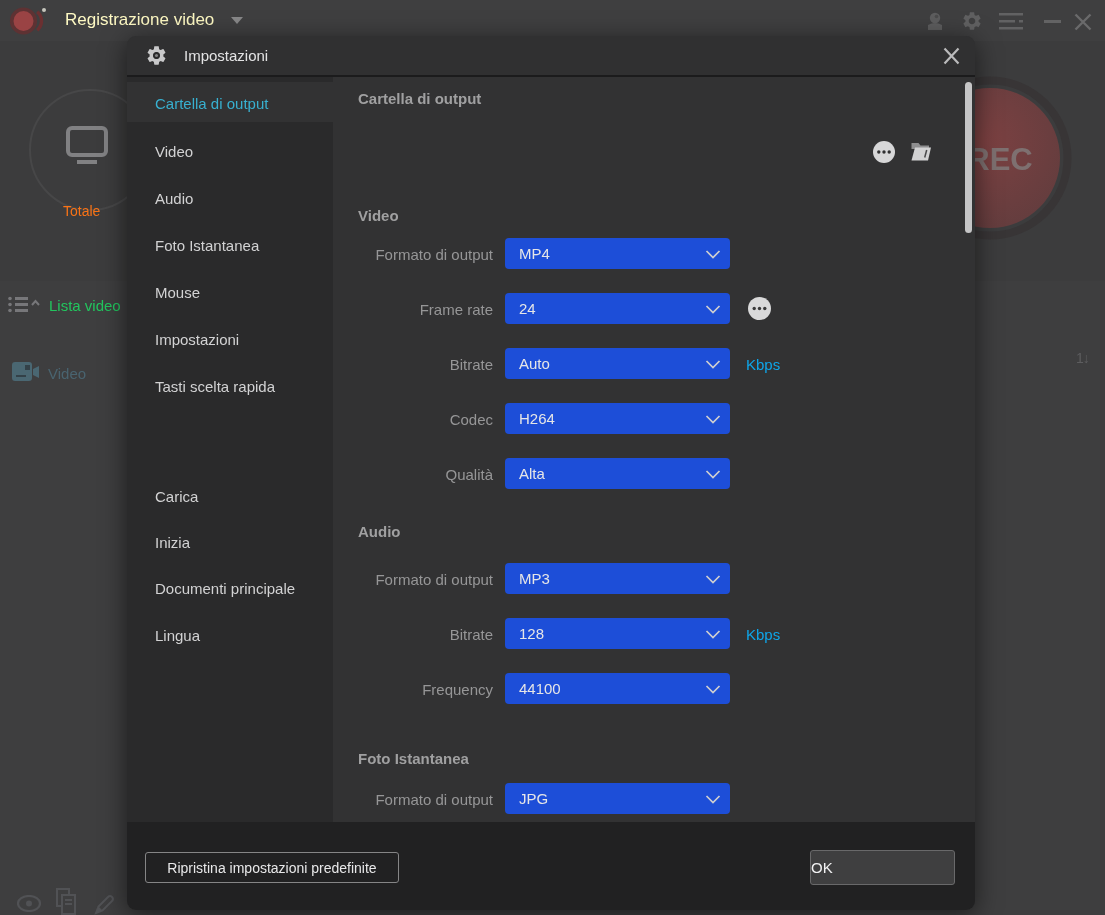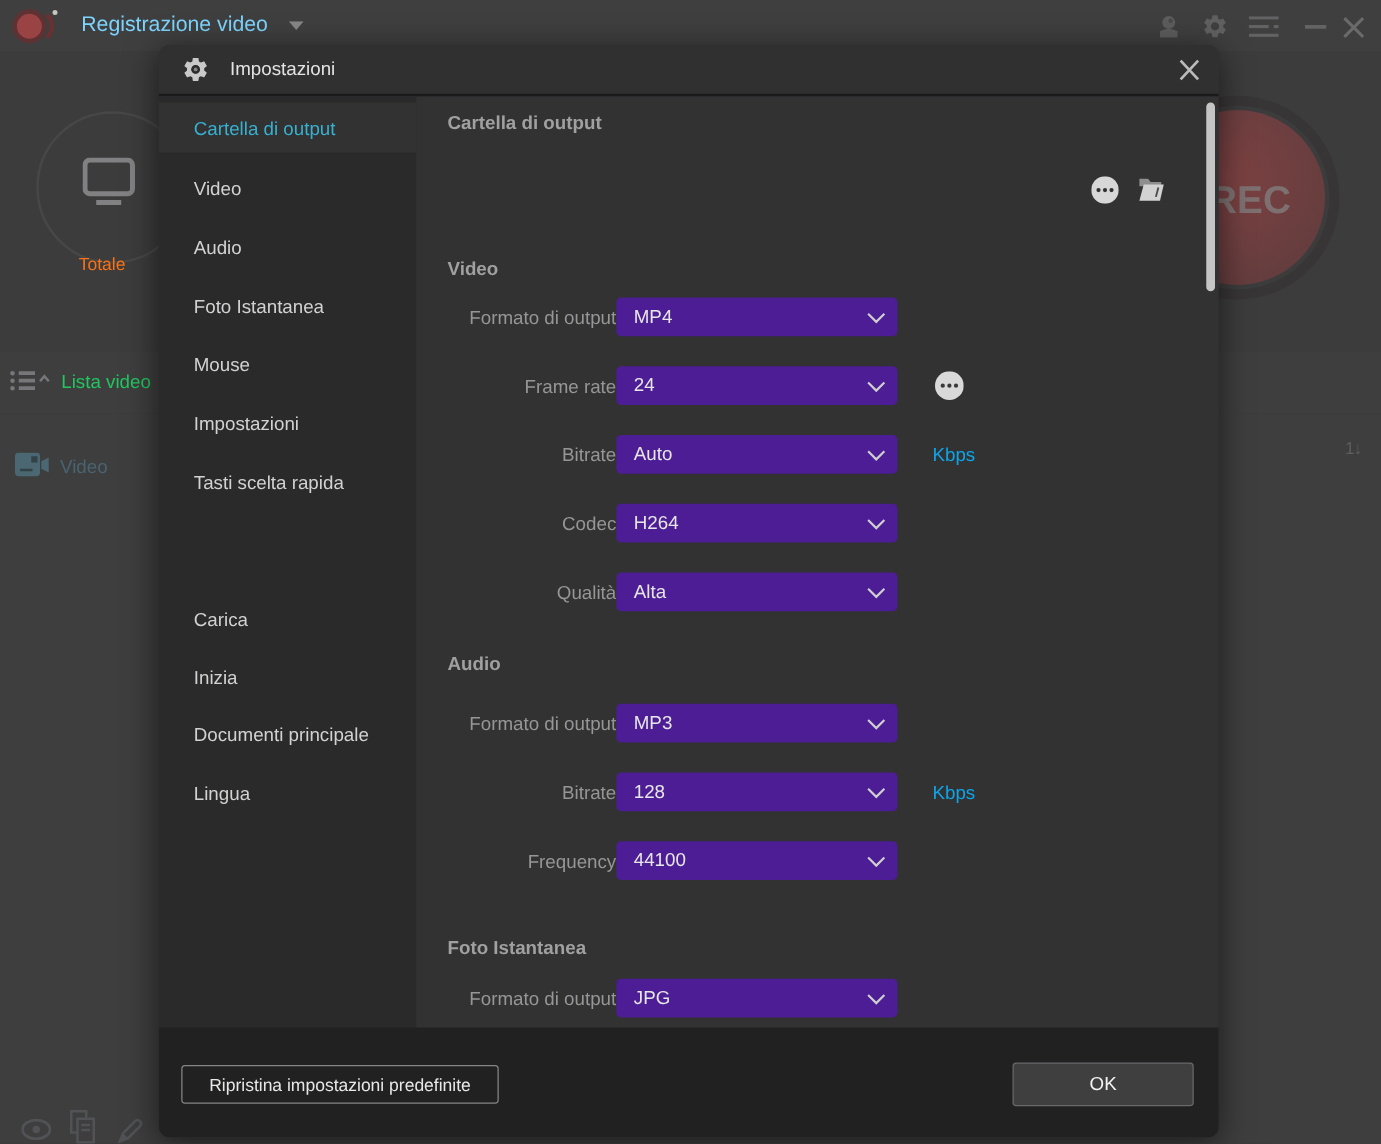--- a/index.html
+++ b/index.html
@@ -4,39 +4,39 @@
 <style>
   html,body{margin:0;padding:0}
   body{width:1105px;height:915px;overflow:hidden;background:#3e3e3f;font-family:"Liberation Sans",sans-serif;position:relative}
   .abs{position:absolute}
   #root{position:absolute;left:0;top:0;width:1105px;height:915px}
   
   #topbar{left:0;top:0;width:1105px;height:41px;background:#3f3f40}
   #modepanel{left:0;top:41px;width:1105px;height:240px;background:#3c3c3d}
   #listabar{left:0;top:281px;width:1105px;height:50px;background:#3e3e3f}
   #listarea{left:0;top:331px;width:1105px;height:584px;background:#3e3e3f}
-  #apptitle{left:65px;top:10px;font-size:17px;color:#7dd3fc}
+  #apptitle{left:65px;top:10px;font-size:17px;color:#fef9c3}
   #bigcircle{left:29px;top:89px;width:118px;height:118px;border:2px solid #474748;border-radius:50%}
   #totale{left:63px;top:203px;font-size:14px;color:#f97316}
   #listatext{left:49px;top:297px;font-size:15px;color:#22c55e}
   #videotext{left:48px;top:365px;font-size:15px;color:#496470}
   
   #dialog{left:127px;top:36px;width:848px;height:874px;background:#323233;border-radius:9px;box-shadow:0 5px 26px rgba(0,0,0,.55);overflow:hidden}
   #dheader{left:0;top:0;width:848px;height:39px;background:#303031;border-bottom:2px solid #1b1b1c}
   #dtitle{left:57px;top:11px;font-size:15px;color:#e3e3e4}
   #sidebar{left:0;top:41px;width:206px;height:745px;background:#2a2a2b}
   #selrow{left:0;top:46px;width:206px;height:40px;background:#323233}
   .sitem{left:28px;font-size:15px;color:#d2d2d3;white-space:nowrap}
   #footer{left:0;top:786px;width:848px;height:88px;background:#212122}
   #btnreset{left:18px;top:816px;width:254px;height:31px;border:1px solid #858586;border-radius:3px;color:#e8e8e9;font-size:14px;line-height:31px;text-align:center;box-sizing:border-box}
-  #btnok{left:683px;top:814px;width:145px;height:35px;background:#3f3f40;border:1px solid #69696a;border-radius:3px;color:#f2f2f3;font-size:15px;line-height:33px;text-align:center;box-sizing:border-box}
+  #btnok{left:683px;top:814px;width:145px;height:35px;background:#3f3f40;border:1px solid #69696a;border-radius:3px;color:#f2f2f3;font-size:15px;line-height:33px;text-align:left;box-sizing:border-box}
   
   .heading{left:231px;font-size:15px;font-weight:bold;color:#a0a0a1;white-space:nowrap}
   .lbl{position:absolute;left:0;right:0;text-align:right;font-size:15px;color:#969697}
-  .dd{left:366px;width:225px;height:31px;background:#4c1d95;border-radius:4px;color:#e6e6e7;font-size:15px;line-height:31px;padding-left:14px;box-sizing:border-box}
+  .dd{left:378px;width:225px;height:31px;background:#1d4ed8;border-radius:4px;color:#e6e6e7;font-size:15px;line-height:31px;padding-left:14px;box-sizing:border-box}
   .kbps{left:619px;font-size:15px;color:#0ea5e9}
   #inputbox{left:248px;top:99px;width:487px;height:33px;background:#404041;border-radius:4px;color:#d8d8d9;font-size:15px;line-height:33px;padding-left:13px;box-sizing:border-box;white-space:nowrap;letter-spacing:0.1px}
   #scrollthumb{left:838px;top:46px;width:7px;height:151px;background:#c5c5c6;border-radius:3.5px}
   .chev{position:absolute;right:9px;top:11.5px;width:16px;height:9px}
 </style>
 </head>
 <body>
 <div id="root">
 
   <div class="abs" id="modepanel"></div>

